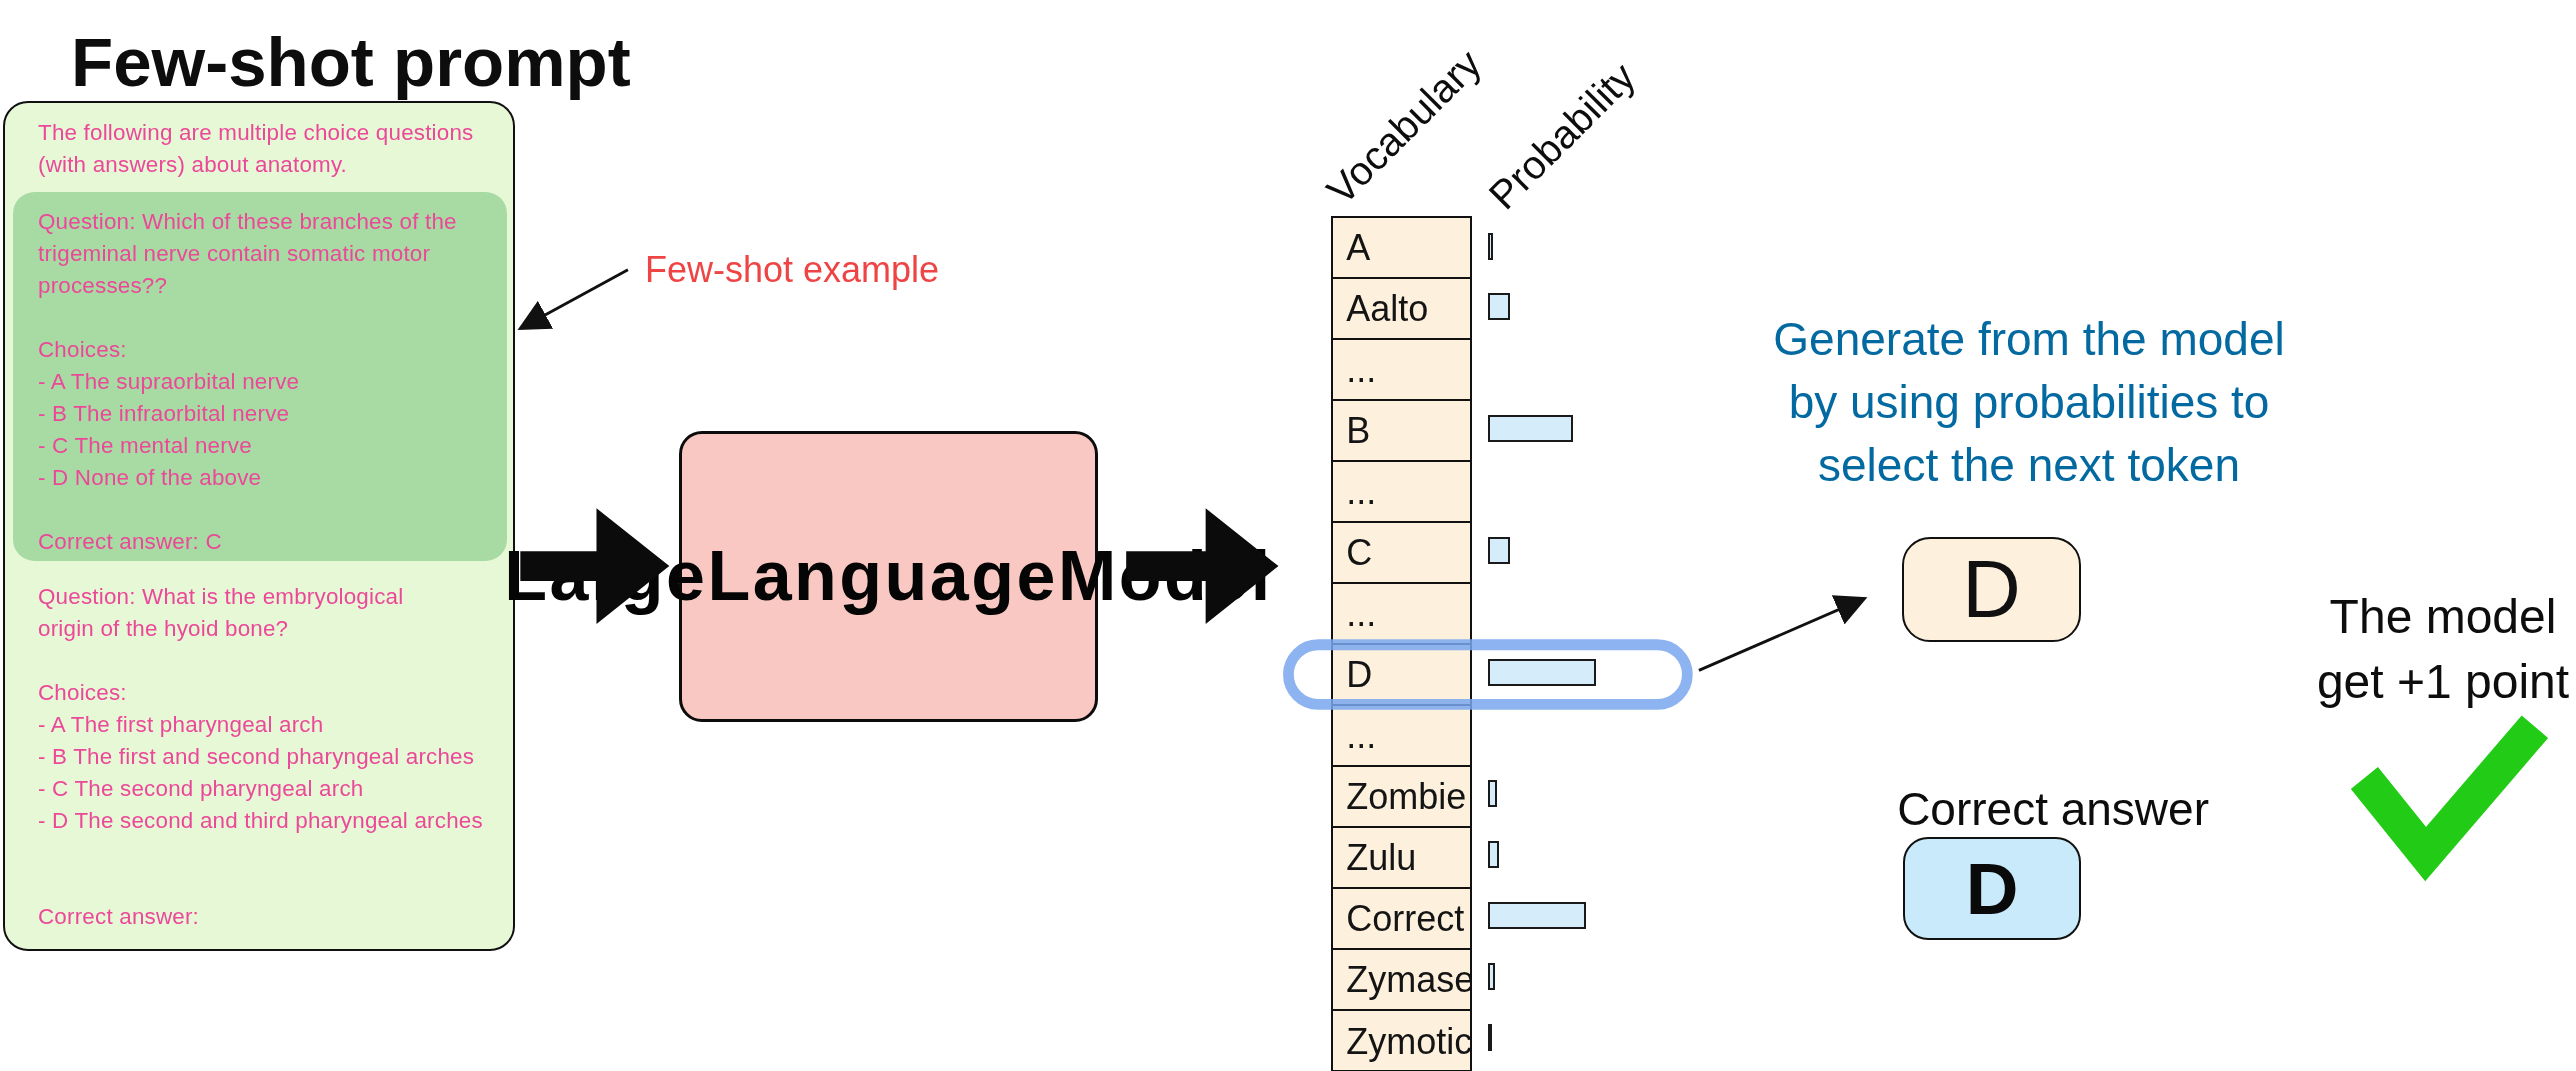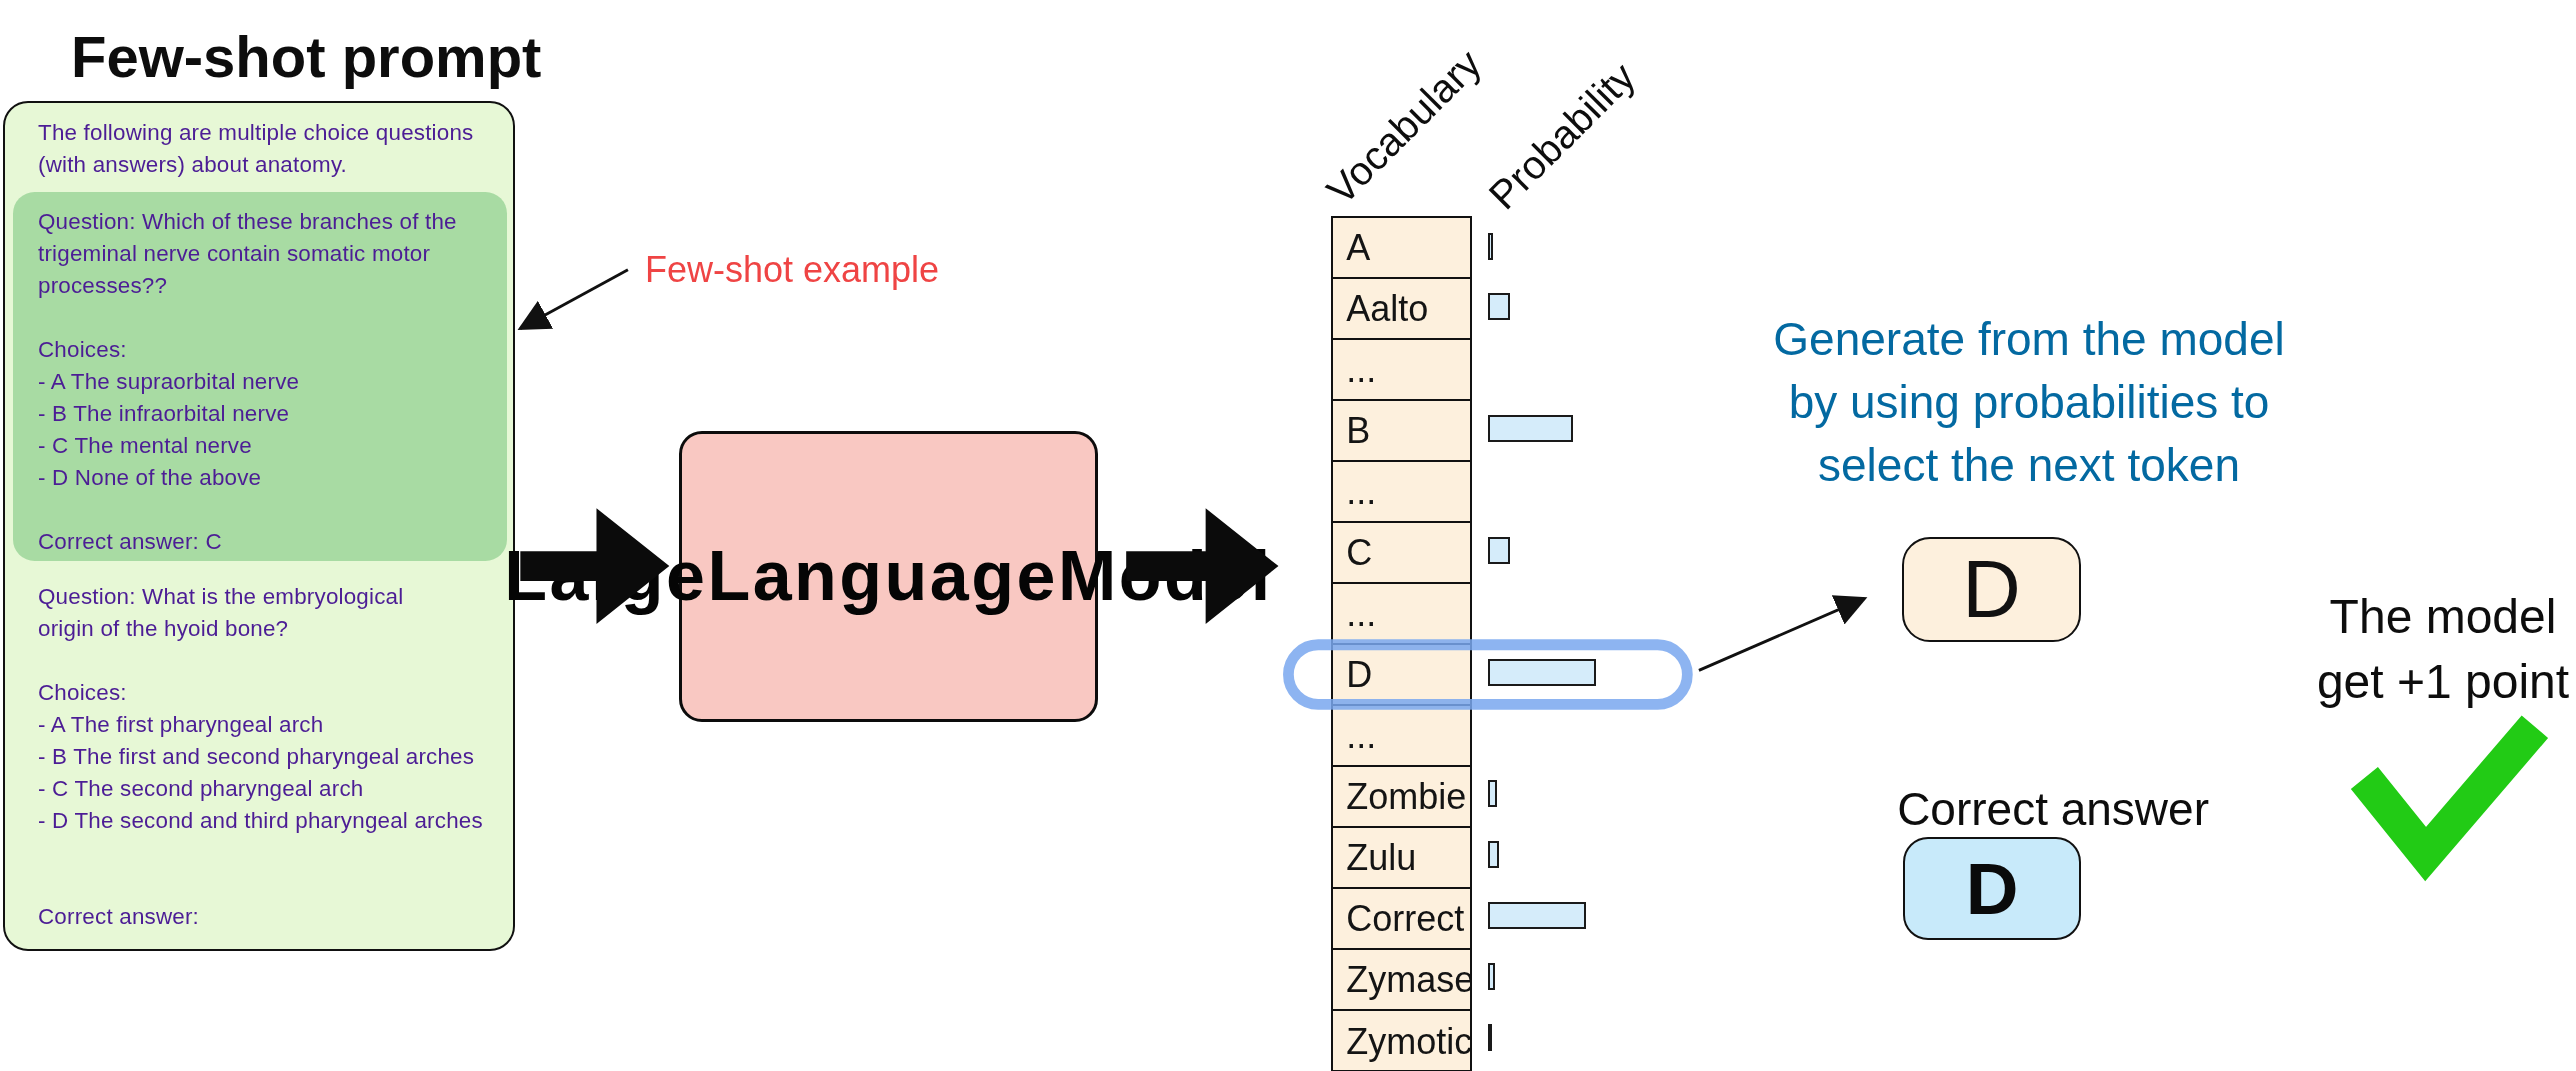--- a/index.html
+++ b/index.html
@@ -8,34 +8,34 @@
     position:relative; overflow:hidden;
     background:#ffffff;
     font-family:"Liberation Sans", sans-serif;
     color:#1b1b1b;
   }
   .abs { position:absolute; }
 
   
   #page-title {
     left:71px; top:23px;
-    font-size:58px; font-weight:700; color:#0d0d0d;
+    font-size:69px; font-weight:700; color:#0d0d0d;
     letter-spacing:0px;
   }
   #prompt-box {
     left:3.3px; top:101px; width:512px; height:850px;
     background:#e7f8d6;
     border:2.9px solid #111; border-radius:25px;
     box-sizing:border-box;
   }
   #example-box {
     left:13.2px; top:192px; width:494px; height:369px;
     background:#a8dba3; border-radius:21.5px;
   }
-  .pline-block { position:absolute; font-size:22.4px; line-height:32px; letter-spacing:0.2px; color:#4c1d95; white-space:nowrap; }
+  .pline-block { position:absolute; font-size:22.4px; line-height:32px; letter-spacing:0.2px; color:#ec4899; white-space:nowrap; }
   #intro-lines { left:38px; top:117px; }
   #example-lines { left:38px; top:206px; }
   #query-lines { left:38px; top:581px; }
 
   
   #few-shot-example-label {
     left:645px; top:249px;
     font-size:36px; color:#ef4444; white-space:nowrap;
   }
 

